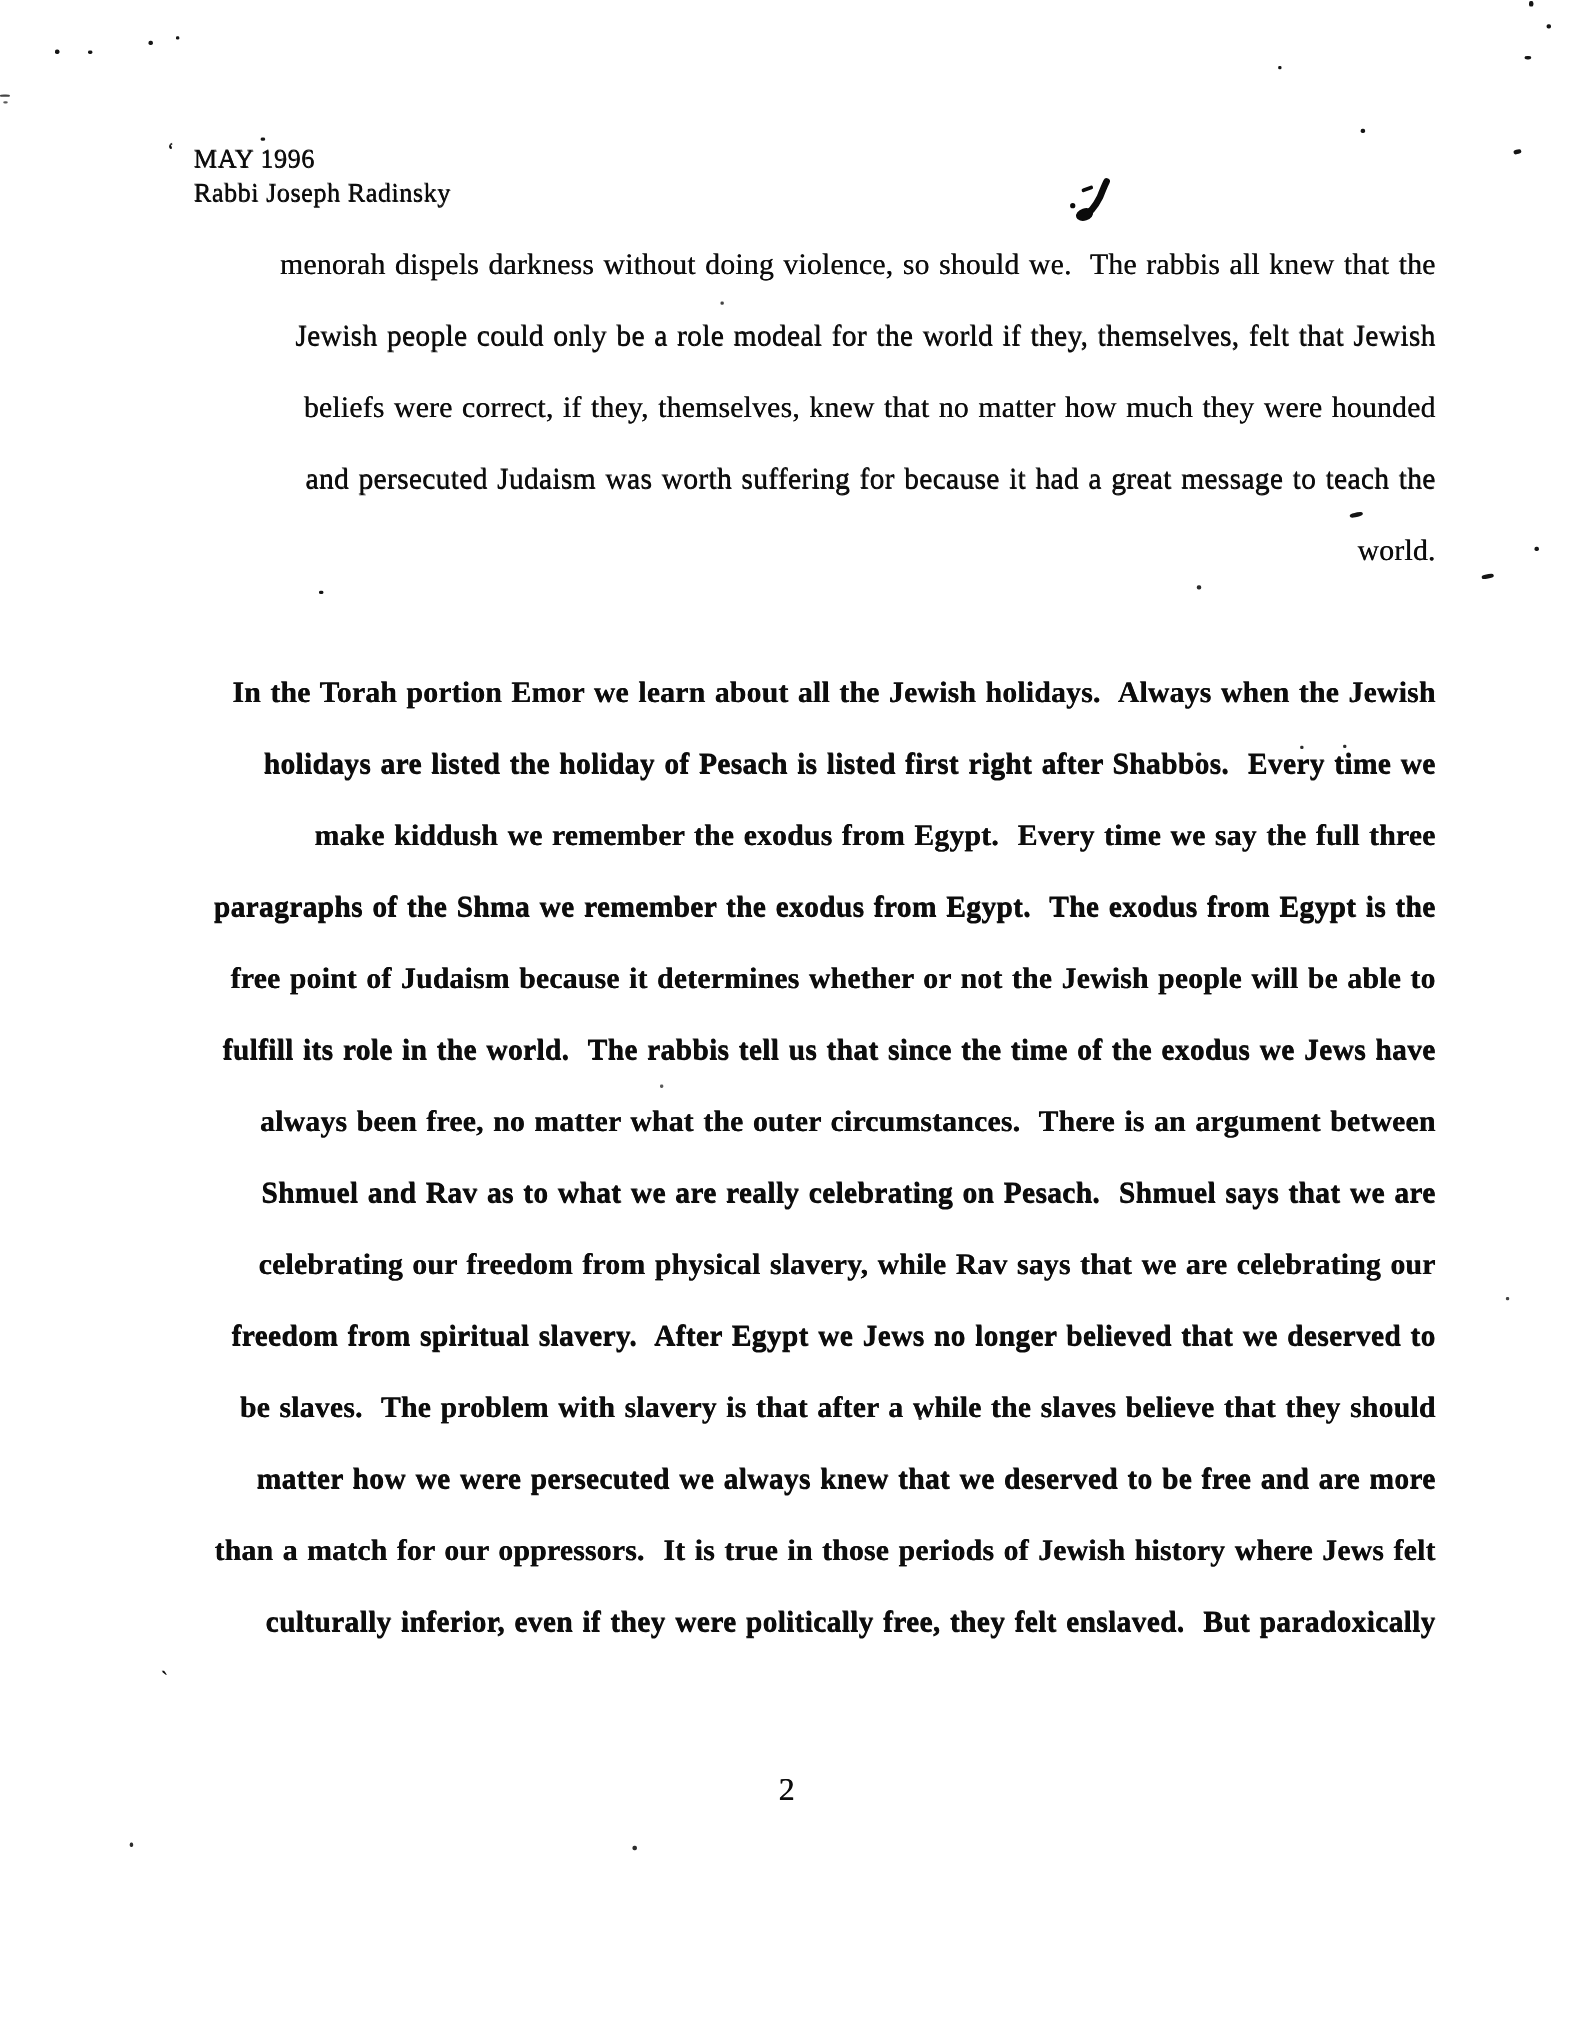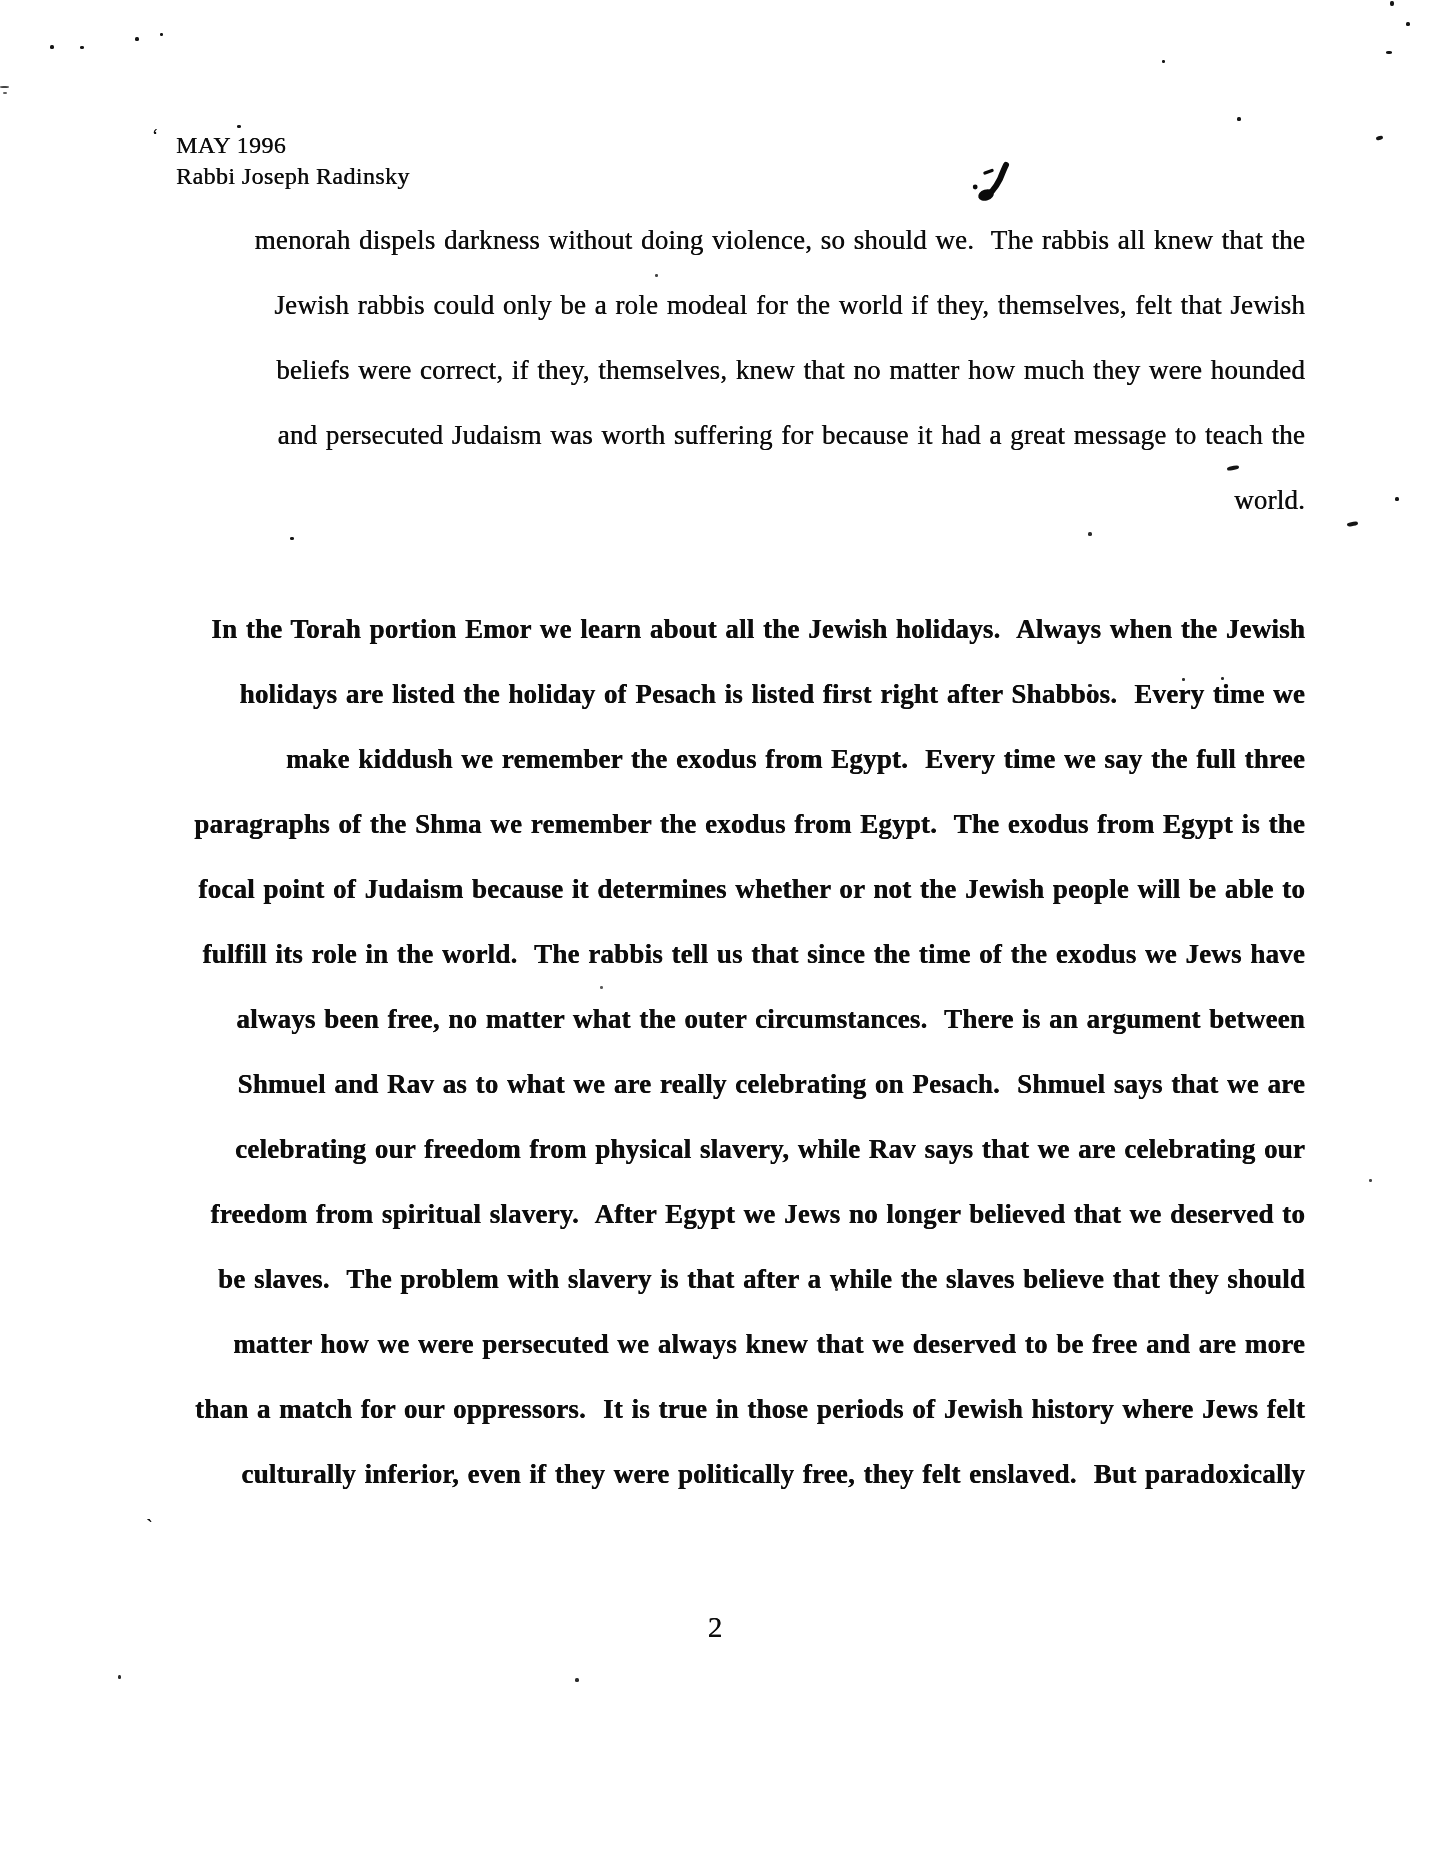--- a/index.html
+++ b/index.html
@@ -50,32 +50,32 @@
 
   <svg class="hand-mark" width="48" height="44" viewBox="0 0 48 44">
     <path d="M12 37 C 17 35, 23 29, 28 19 C 30 14, 32 9, 34 5" fill="none" stroke="#0b0b0b" stroke-width="6" stroke-linecap="round"></path>
     <ellipse cx="14" cy="35" rx="8" ry="5.5" fill="#0b0b0b" transform="rotate(-18 14 35)"></ellipse>
     <path d="M13 13 L 20 10.5" fill="none" stroke="#0b0b0b" stroke-width="3.4" stroke-linecap="round"></path>
     <circle cx="3.2" cy="27" r="2.4" fill="#0b0b0b"></circle>
   </svg>
 
   <div class="para txt" id="para1">
       <div class="line">menorah dispels darkness without doing violence, so should we.  The rabbis all knew that the</div>
-      <div class="line">Jewish rabbis could only be a role modeal for the world if they, themselves, felt that Jewish</div>
+      <div class="line">Jewish people could only be a role modeal for the world if they, themselves, felt that Jewish</div>
       <div class="line">beliefs were correct, if they, themselves, knew that no matter how much they were hounded</div>
       <div class="line">and persecuted Judaism was worth suffering for because it had a great message to teach the</div>
       <div class="line">world.</div>
     </div>
 
   <div class="para txt" id="para2">
       <div class="line">In the Torah portion Emor we learn about all the Jewish holidays.  Always when the Jewish</div>
       <div class="line">holidays are listed the holiday of Pesach is listed first right after Shabbos.  Every time we</div>
       <div class="line">make kiddush we remember the exodus from Egypt.  Every time we say the full three</div>
       <div class="line">paragraphs of the Shma we remember the exodus from Egypt.  The exodus from Egypt is the</div>
-      <div class="line">focal point of Judaism because it determines whether or not the Jewish people will be able to</div>
+      <div class="line">free point of Judaism because it determines whether or not the Jewish people will be able to</div>
       <div class="line">fulfill its role in the world.  The rabbis tell us that since the time of the exodus we Jews have</div>
       <div class="line">always been free, no matter what the outer circumstances.  There is an argument between</div>
       <div class="line">Shmuel and Rav as to what we are really celebrating on Pesach.  Shmuel says that we are</div>
       <div class="line">celebrating our freedom from physical slavery, while Rav says that we are celebrating our</div>
       <div class="line">freedom from spiritual slavery.  After Egypt we Jews no longer believed that we deserved to</div>
       <div class="line">be slaves.  The problem with slavery is that after a while the slaves believe that they should</div>
       <div class="line">matter how we were persecuted we always knew that we deserved to be free and are more</div>
       <div class="line">than a match for our oppressors.  It is true in those periods of Jewish history where Jews felt</div>
       <div class="line">culturally inferior, even if they were politically free, they felt enslaved.  But paradoxically</div>
     </div>

